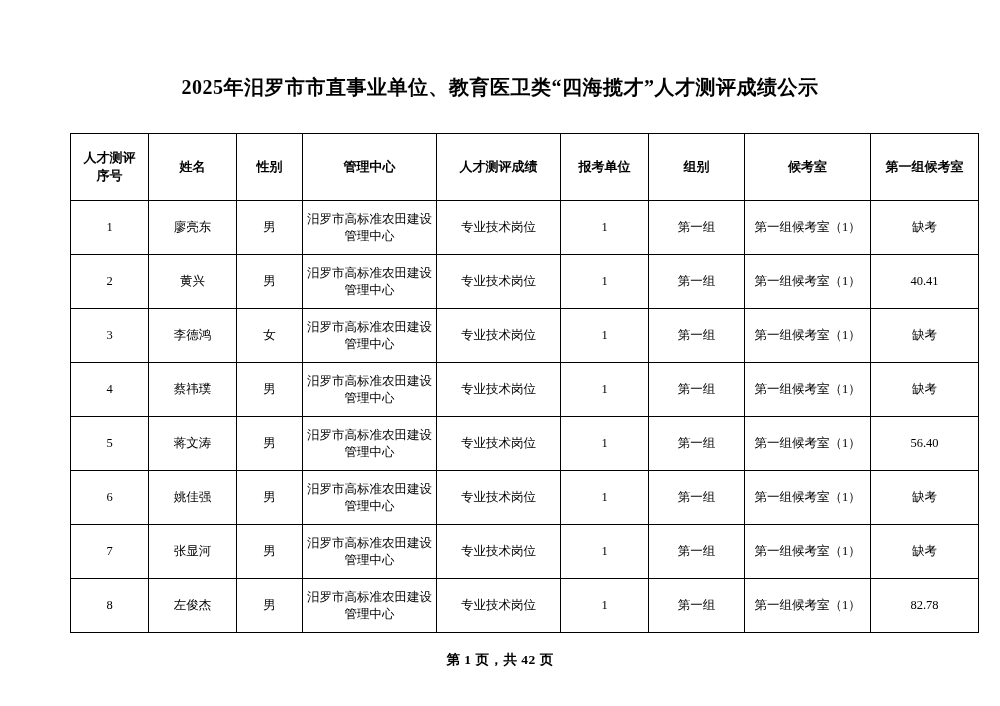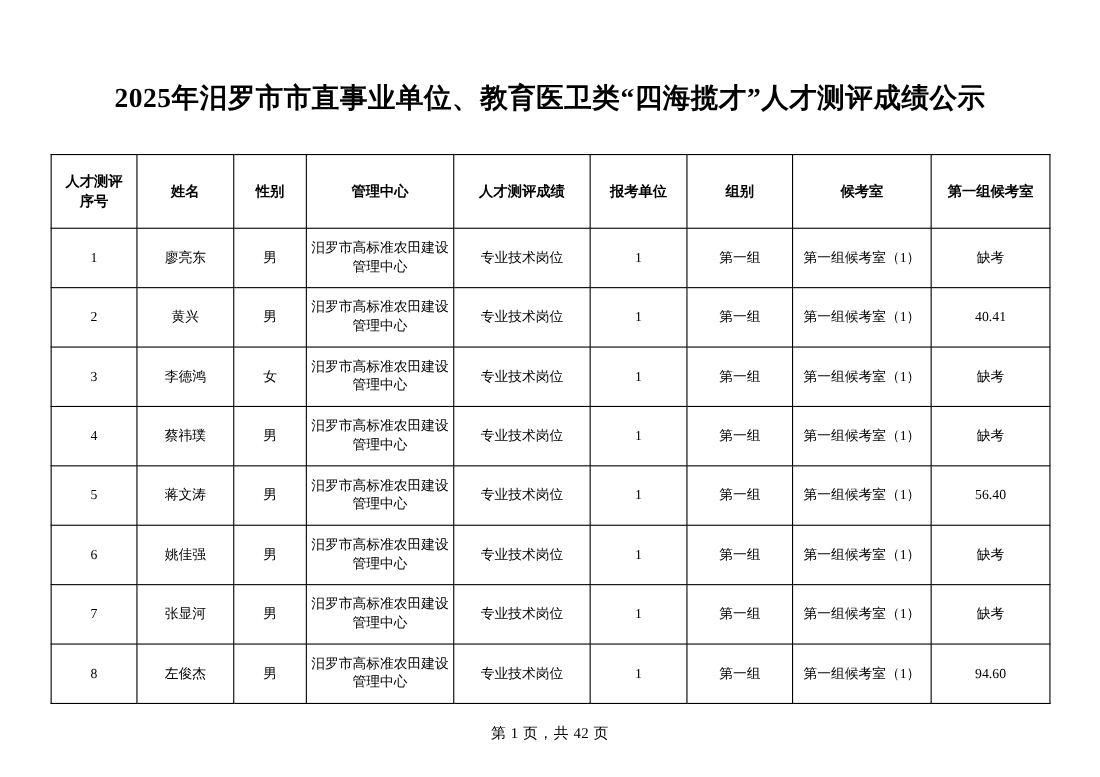--- a/index.html
+++ b/index.html
@@ -16,30 +16,31 @@
   }
   .page {
     position: relative;
     width: 1000px;
     height: 706px;
     box-sizing: border-box;
     padding: 0 46px;
   }
   .doc-title {
     text-align: center;
-    font-size: 25px;
+    font-size: 20px;
     font-weight: bold;
     letter-spacing: 0.5px;
     margin-top: 74px;
     margin-bottom: 0;
     line-height: 1.3;
     white-space: nowrap;
   }
   .table-wrap {
     margin-top: 33px;
+    margin-left: 24px;
   }
   table.grades {
     border-collapse: collapse;
     width: 908px;
     margin: 0 auto;
     table-layout: fixed;
   }
   table.grades th,
   table.grades td {
     border: 1px solid #000000;
@@ -71,20 +72,21 @@
   .unit-cell {
     font-size: 12px;
     line-height: 1.3;
     font-family: Liberation Serif, serif;
   }
   .footer {
     margin-top: 18px;
     text-align: center;
     font-size: 13.5px;
     letter-spacing: 0.5px;
+    font-weight: bold;
   }
 </style>
 </head>
 <body>
 
 <div class="page">
 
   <h1 class="doc-title">2025年汨罗市市直事业单位、教育医卫类“四海揽才”人才测评成绩公示</h1>
 
   <div class="table-wrap">
@@ -220,21 +222,21 @@
           <td>左俊杰</td>
           <td>男</td>
           <td class="unit-cell">
             <div>汨罗市高标准农田建设</div>
             <div>管理中心</div>
           </td>
           <td>专业技术岗位</td>
           <td>1</td>
           <td>第一组</td>
           <td>第一组候考室（1）</td>
-          <td>94.60</td>
+          <td>82.78</td>
         </tr>
       </tbody>
     </table>
   </div>
 
   <div class="footer">第 1 页，共 42 页</div>
 
 </div>
 
 </body></html>

